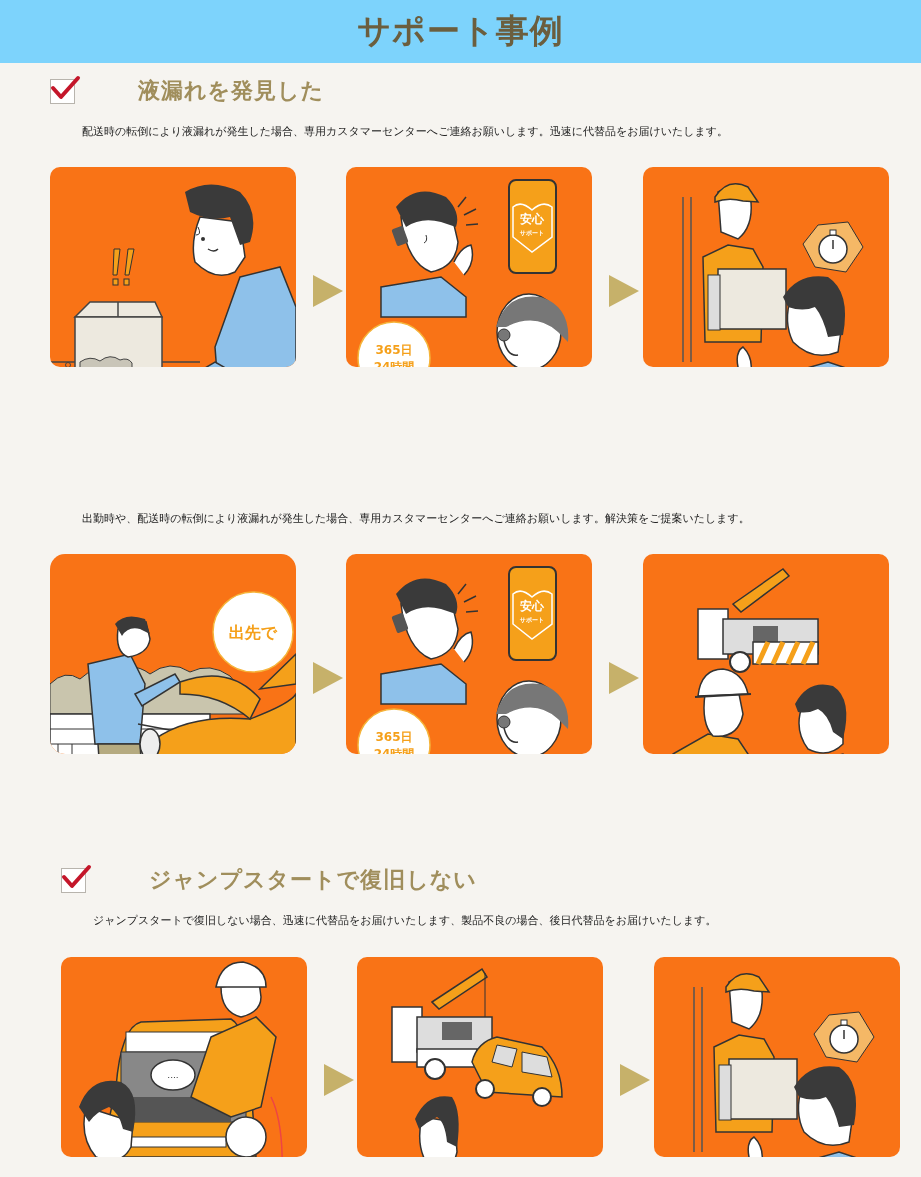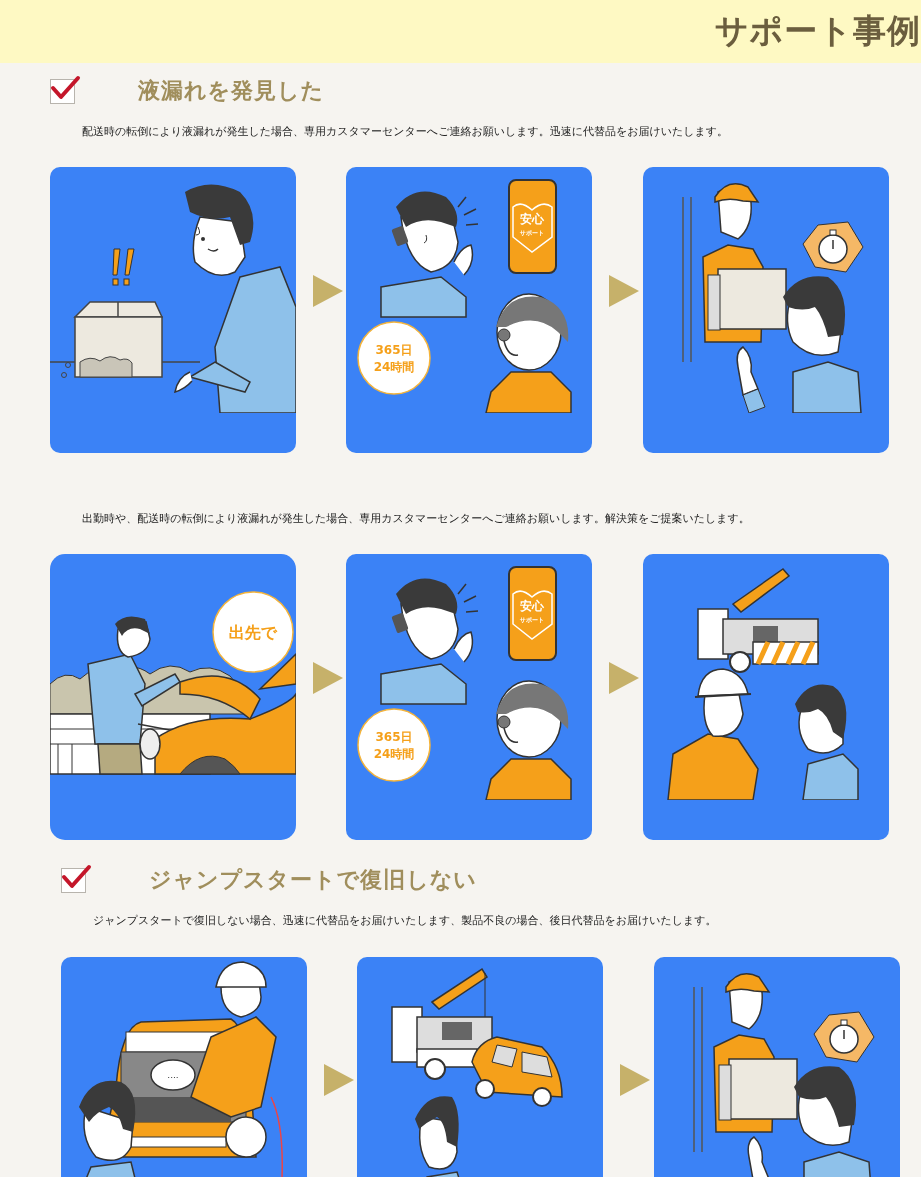--- a/index.html
+++ b/index.html
@@ -1,26 +1,26 @@
 <!DOCTYPE html>
 <html><head>
 <meta charset="utf-8">
 <style>
   * { box-sizing: border-box; margin: 0; padding: 0; }
   html, body { width: 921px; height: 1177px; overflow: hidden; background: #f6f4f0; }
   body { font-family: "DejaVu Sans", "Liberation Sans", sans-serif; color: #333; position: relative; }
-  .header { height: 63px; background: #fef9c3; display: flex; align-items: center; justify-content: flex-end; }
+  .header { height: 63px; background: #7dd3fc; display: flex; align-items: center; justify-content: center; }
   .header h1 { font-size: 33px; font-weight: 900; color: #6b5e3e; letter-spacing: 1px; font-family: "DejaVu Sans", sans-serif; }
   .section { position: absolute; left: 0; width: 921px; }
   .sec-title { position: absolute; left: 50px; top: 0; display: flex; align-items: center; height: 34px; gap: 47px; }
   .checkbox { width: 25px; height: 25px; border: 1.5px solid #b8b4ad; background: #fff; position: relative; margin-right: 16px; }
   .checkbox svg { position: absolute; left: -2px; top: -6px; }
   .sec-title h2 { font-size: 22px; font-weight: 700; color: #a08e5c; letter-spacing: 1px; }
   .sec-desc { position: absolute; left: 50px; top: 50px; font-size: 11px; color: #222; white-space: nowrap; padding-left: 32px; }
-  .card { position: absolute; width: 246px; height: 286px; background: #3b82f6; border-radius: 10px; overflow: hidden; }
+  .card { position: absolute; width: 246px; height: 200px; background: #f97316; border-radius: 10px; overflow: hidden; }
   .card svg { display: block; }
   .arrow { position: absolute; width: 0; height: 0; border-top: 16px solid transparent; border-bottom: 16px solid transparent; border-left: 30px solid #c6b16a; }
 </style>
 </head>
 <body>
 
 <div class="header">
   <h1>サポート事例</h1>
 </div>
 

